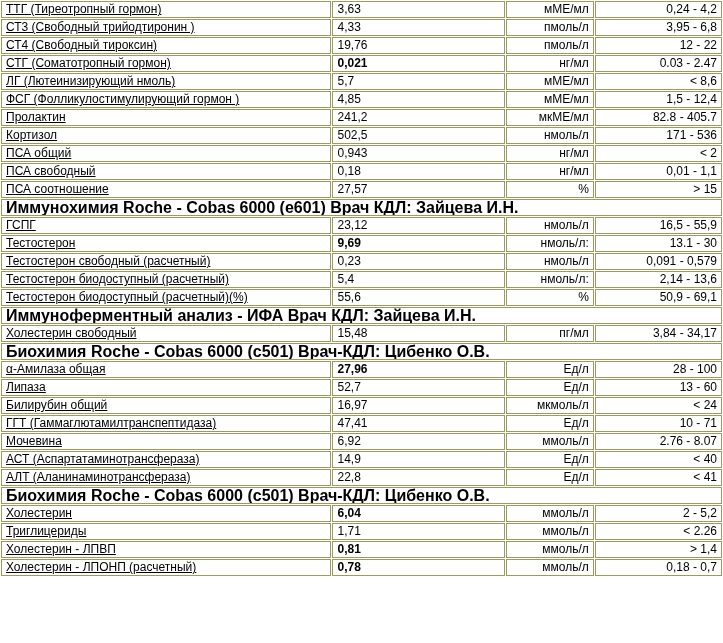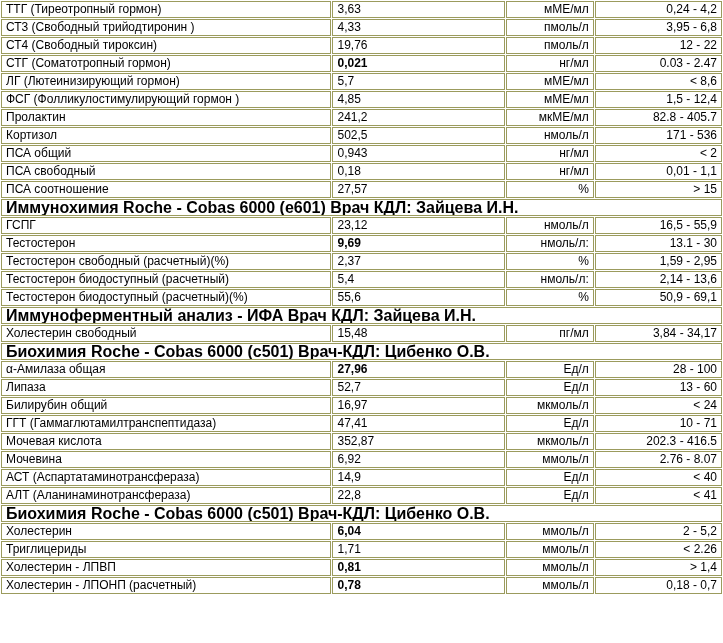--- a/index.html
+++ b/index.html
@@ -22,21 +22,21 @@
   }
   table.lab-table td {
     border: 1px solid #9b9b5d;
     padding: 0 4px;
     height: 15px;
     line-height: 15px;
     overflow: hidden;
     white-space: nowrap;
     background: #ffffff;
   }
-  td.c-name  { text-align: left; }
+  td.c-name  { text-align: left; text-decoration: underline; }
   td.c-value { text-align: left; }
   td.c-unit  { text-align: right; }
   td.c-range { text-align: right; }
   td.section {
     font-weight: bold;
     font-size: 16px;
     text-align: left;
   }
   .bold-val { font-weight: bold; }
   col.col-name  { width: 330px; }
@@ -74,21 +74,21 @@
           <td class="c-unit">пмоль/л</td>
           <td class="c-range">12 - 22</td>
         </tr>
         <tr>
           <td class="c-name">СТГ (Соматотропный гормон)</td>
           <td class="c-value bold-val">0,021</td>
           <td class="c-unit">нг/мл</td>
           <td class="c-range">0.03 - 2.47</td>
         </tr>
         <tr>
-          <td class="c-name">ЛГ (Лютеинизирующий гормон)</td>
+          <td class="c-name">ЛГ (Лютеинизирующий нмоль)</td>
           <td class="c-value">5,7</td>
           <td class="c-unit">мМЕ/мл</td>
           <td class="c-range">&lt; 8,6</td>
         </tr>
         <tr>
           <td class="c-name">ФСГ (Фолликулостимулирующий гормон )</td>
           <td class="c-value">4,85</td>
           <td class="c-unit">мМЕ/мл</td>
           <td class="c-range">1,5 - 12,4</td>
         </tr>
@@ -131,24 +131,24 @@
           <td class="c-unit">нмоль/л</td>
           <td class="c-range">16,5 - 55,9</td>
         </tr>
         <tr>
           <td class="c-name">Тестостерон</td>
           <td class="c-value bold-val">9,69</td>
           <td class="c-unit">нмоль/л:</td>
           <td class="c-range">13.1 - 30</td>
         </tr>
         <tr>
-          <td class="c-name">Тестостерон свободный (расчетный)(%)</td>
-          <td class="c-value">2,37</td>
-          <td class="c-unit">%</td>
-          <td class="c-range">1,59 - 2,95</td>
+          <td class="c-name">Тестостерон свободный (расчетный)</td>
+          <td class="c-value">0,23</td>
+          <td class="c-unit">нмоль/л</td>
+          <td class="c-range">0,091 - 0,579</td>
         </tr>
         <tr>
           <td class="c-name">Тестостерон биодоступный (расчетный)</td>
           <td class="c-value">5,4</td>
           <td class="c-unit">нмоль/л:</td>
           <td class="c-range">2,14 - 13,6</td>
         </tr>
         <tr>
           <td class="c-name">Тестостерон биодоступный (расчетный)(%)</td>
           <td class="c-value">55,6</td>
@@ -183,26 +183,20 @@
           <td class="c-name">Билирубин общий</td>
           <td class="c-value">16,97</td>
           <td class="c-unit">мкмоль/л</td>
           <td class="c-range">&lt; 24</td>
         </tr>
         <tr>
           <td class="c-name">ГГТ (Гаммаглютамилтранспептидаза)</td>
           <td class="c-value">47,41</td>
           <td class="c-unit">Ед/л</td>
           <td class="c-range">10 - 71</td>
-        </tr>
-        <tr>
-          <td class="c-name">Мочевая кислота</td>
-          <td class="c-value">352,87</td>
-          <td class="c-unit">мкмоль/л</td>
-          <td class="c-range">202.3 - 416.5</td>
         </tr>
         <tr>
           <td class="c-name">Мочевина</td>
           <td class="c-value">6,92</td>
           <td class="c-unit">ммоль/л</td>
           <td class="c-range">2.76 - 8.07</td>
         </tr>
         <tr>
           <td class="c-name">АСТ (Аспартатаминотрансфераза)</td>
           <td class="c-value">14,9</td>

